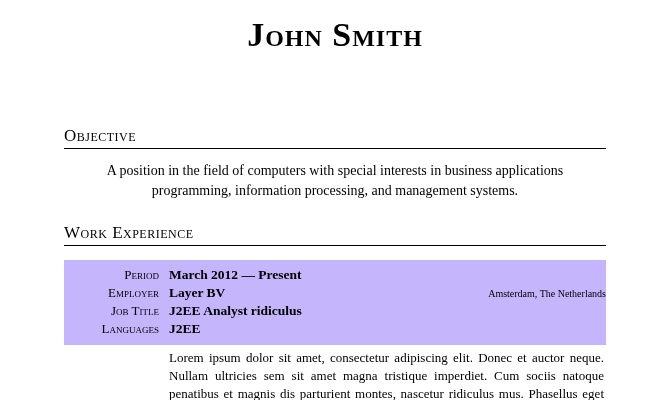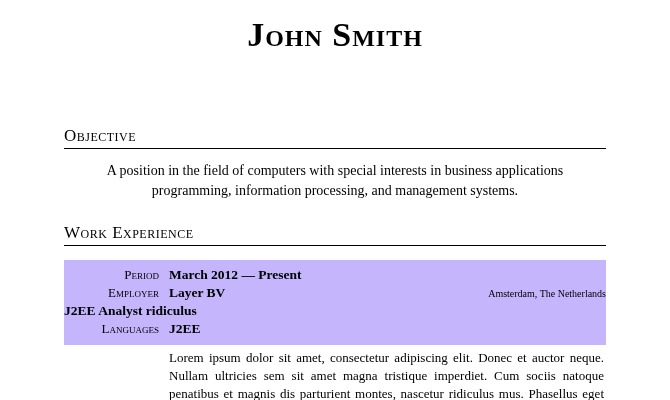--- a/index.html
+++ b/index.html
@@ -124,20 +124,21 @@
           <div class="field-right"></div>
         </div>
 
         <div class="entry-row">
           <div class="field-label">Employer</div>
           <div class="field-value">Layer BV</div>
           <div class="field-right">Amsterdam, The Netherlands</div>
         </div>
 
         <div class="entry-row">
+          <div class="field-label">Job Title</div>
           <div class="field-value">J2EE Analyst ridiculus</div>
           <div class="field-right"></div>
         </div>
 
         <div class="entry-row">
           <div class="field-label">Languages</div>
           <div class="field-value">J2EE</div>
           <div class="field-right"></div>
         </div>
 

